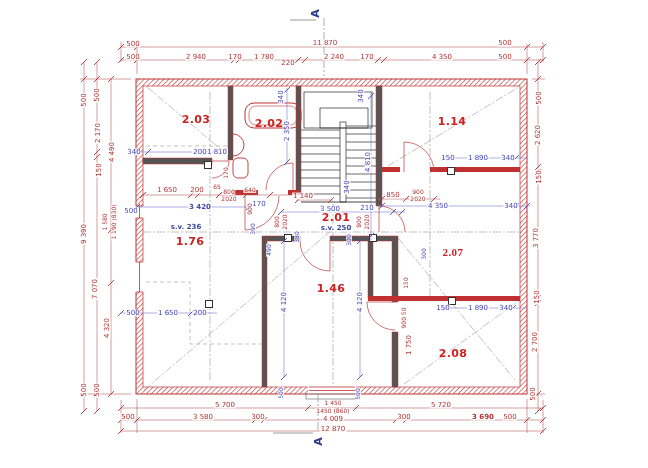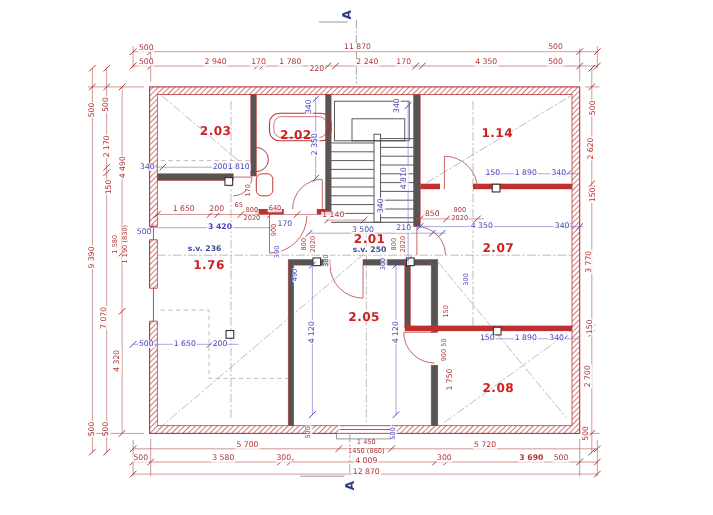--- a/index.html
+++ b/index.html
@@ -267,18 +267,18 @@
       <div class="ann red" style="left: 406px; top: 283px; font-size: 6px; transform: translate(-50%, -50%) rotate(-90deg);">150</div>
       <div class="ann red" style="left: 404px; top: 318px; font-size: 6px; transform: translate(-50%, -50%) rotate(-90deg);">900 50</div>
       <div class="ann red" style="left: 409px; top: 345px; transform: translate(-50%, -50%) rotate(-90deg);">1 750</div>
       <div class="ann room" style="left: 196px; top: 119px; transform: translate(-50%, -50%);">2.03</div>
       <div class="ann room" style="left: 269px; top: 123px; transform: translate(-50%, -50%);">2.02</div>
       <div class="ann room" style="left: 452px; top: 121px; transform: translate(-50%, -50%);">1.14</div>
       <div class="ann room" style="left: 336px; top: 217px; transform: translate(-50%, -50%);">2.01</div>
       <div class="ann navy" style="left: 336px; top: 228px; font-size: 7px; transform: translate(-50%, -50%);">s.v. 250</div>
       <div class="ann room" style="left: 190px; top: 241px; transform: translate(-50%, -50%);">1.76</div>
       <div class="ann navy" style="left: 186px; top: 227px; font-size: 7px; transform: translate(-50%, -50%);">s.v. 236</div>
-      <div class="ann room" style="left: 453px; top: 226px; transform: translate(-50%, -50%);">2.07</div>
-      <div class="ann room" style="left: 331px; top: 288px; transform: translate(-50%, -50%);">2.05</div>
+      <div class="ann room" style="left: 453px; top: 252px; transform: translate(-50%, -50%); font-family: Liberation Serif, serif;">2.07</div>
+      <div class="ann room" style="left: 331px; top: 288px; transform: translate(-50%, -50%);">1.46</div>
       <div class="ann room" style="left: 453px; top: 353px; transform: translate(-50%, -50%);">2.08</div>
     </div>
 
 </div>
 
 </body></html>

